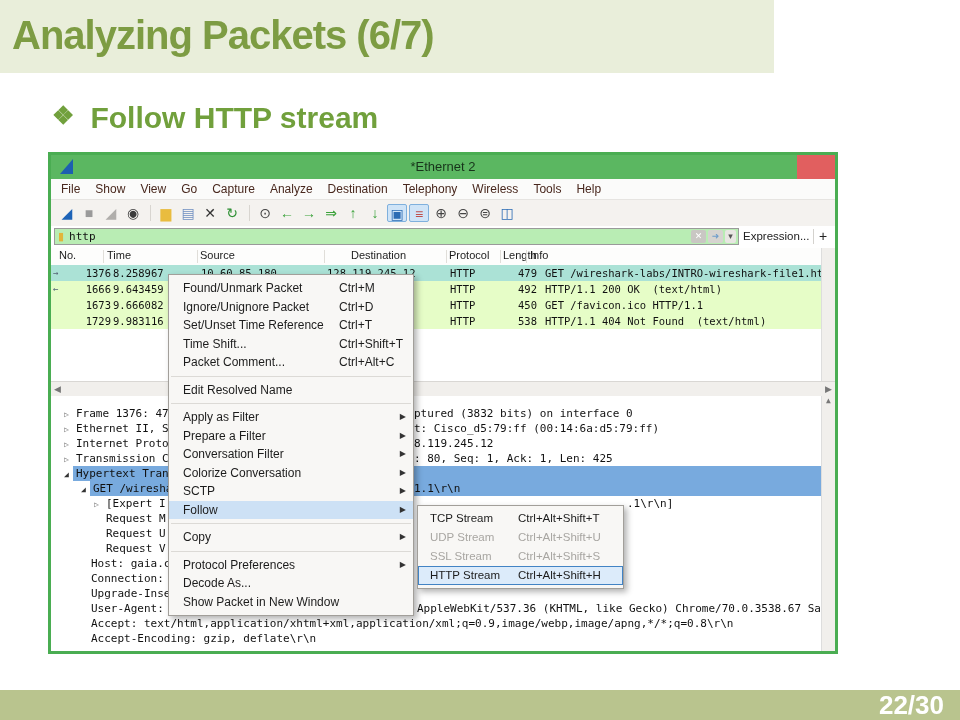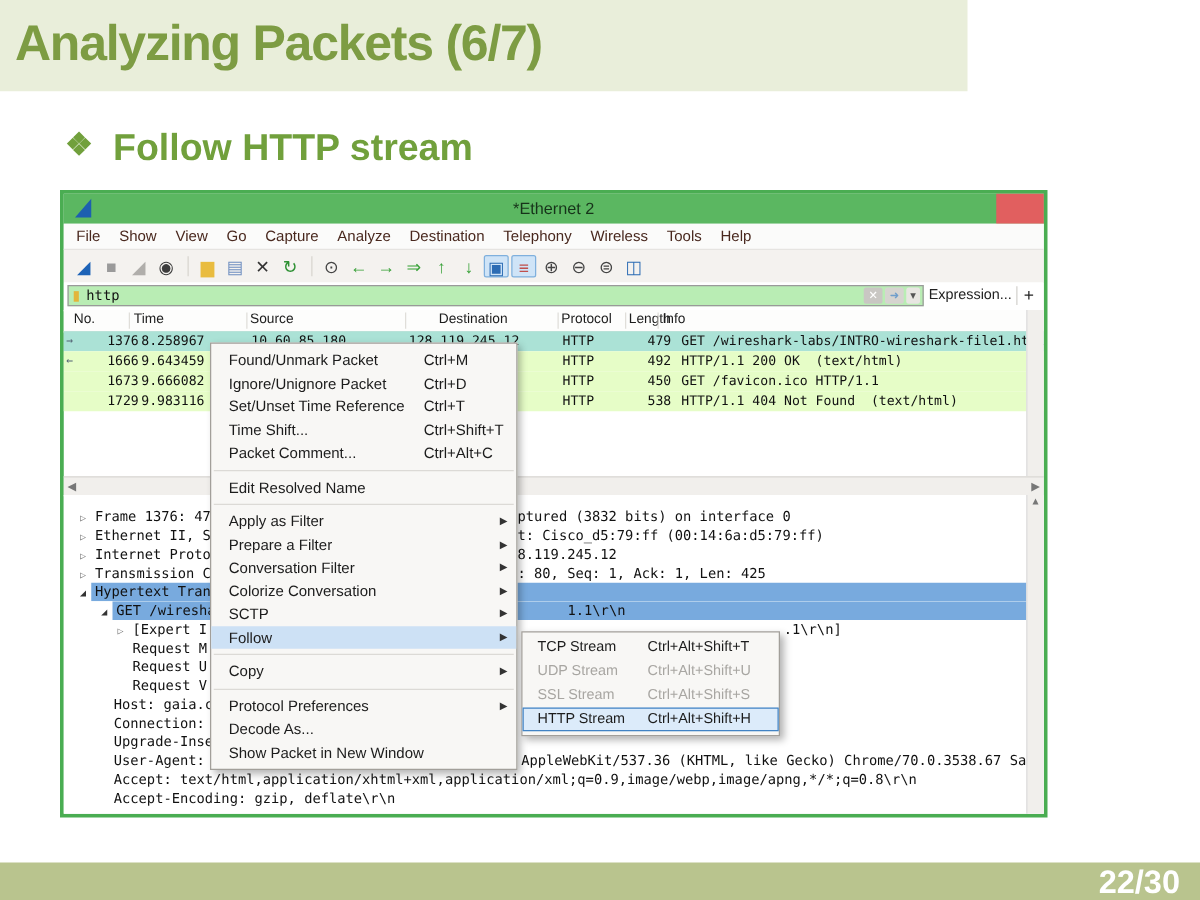--- a/index.html
+++ b/index.html
@@ -198,21 +198,21 @@
 
     <div class="dpane" id="dpane">
       <div class="vscroll">
         <span>▲</span>
       </div>
     <div class="dline" style="top: 10px;"><span class="darrow" style="left: 13px;">▷</span><span class="dleft" style="left: 25px;">Frame 1376: 479</span><span class="dright" style="left: 363px;">ptured (3832 bits) on interface 0</span></div>
         <div class="dline" style="top: 25px;"><span class="darrow" style="left: 13px;">▷</span><span class="dleft" style="left: 25px;">Ethernet II, Sr</span><span class="dright" style="left: 363px;">t: Cisco_d5:79:ff (00:14:6a:d5:79:ff)</span></div>
         <div class="dline" style="top: 40px;"><span class="darrow" style="left: 13px;">▷</span><span class="dleft" style="left: 25px;">Internet Protoc</span><span class="dright" style="left: 363px;">8.119.245.12</span></div>
         <div class="dline" style="top: 55px;"><span class="darrow" style="left: 13px;">▷</span><span class="dleft" style="left: 25px;">Transmission Co</span><span class="dright" style="left: 363px;">: 80, Seq: 1, Ack: 1, Len: 425</span></div>
         <div class="dline" style="top: 70px;"><span class="dsel" style="left: 22px;"></span><span class="darrow solid" style="left: 13px;">◢</span><span class="dleft" style="left: 25px;">Hypertext Trans</span></div>
-        <div class="dline" style="top: 85px;"><span class="dsel" style="left: 39px;"></span><span class="darrow solid" style="left: 30px;">◢</span><span class="dleft" style="left: 42px;">GET /wiresha</span><span class="dright" style="left: 363px; padding-left: 40px;">1.1\r\n</span></div>
+        <div class="dline" style="top: 85px;"><span class="dsel" style="left: 39px;"></span><span class="darrow solid" style="left: 30px;">◢</span><span class="dleft" style="left: 42px;">GET /wiresha</span><span class="dright" style="left: 363px;">1.1\r\n</span></div>
         <div class="dline" style="top: 100px;"><span class="darrow" style="left: 43px;">▷</span><span class="dleft" style="left: 55px;">[Expert I</span><span class="dright" style="left: 576px;">.1\r\n]</span></div>
         <div class="dline" style="top: 115px;"><span class="dleft" style="left: 55px;">Request M</span></div>
         <div class="dline" style="top: 130px;"><span class="dleft" style="left: 55px;">Request U</span></div>
         <div class="dline" style="top: 145px;"><span class="dleft" style="left: 55px;">Request V</span></div>
         <div class="dline" style="top: 160px;"><span class="dleft" style="left: 40px;">Host: gaia.c</span></div>
         <div class="dline" style="top: 175px;"><span class="dleft" style="left: 40px;">Connection: </span></div>
         <div class="dline" style="top: 190px;"><span class="dleft" style="left: 40px;">Upgrade-Inse</span></div>
         <div class="dline" style="top: 205px; text-align: center;"><span class="dleft" style="left: 40px;">User-Agent: </span><span class="dright" style="left: 366px;">AppleWebKit/537.36 (KHTML, like Gecko) Chrome/70.0.3538.67 Safa..</span></div>
         <div class="dline" style="top: 220px;"><span class="dleft" style="left: 40px;">Accept: text/html,application/xhtml+xml,application/xml;q=0.9,image/webp,image/apng,*/*;q=0.8\r\n</span></div>
         <div class="dline" style="top: 235px;"><span class="dleft" style="left: 40px;">Accept-Encoding: gzip, deflate\r\n</span></div>

